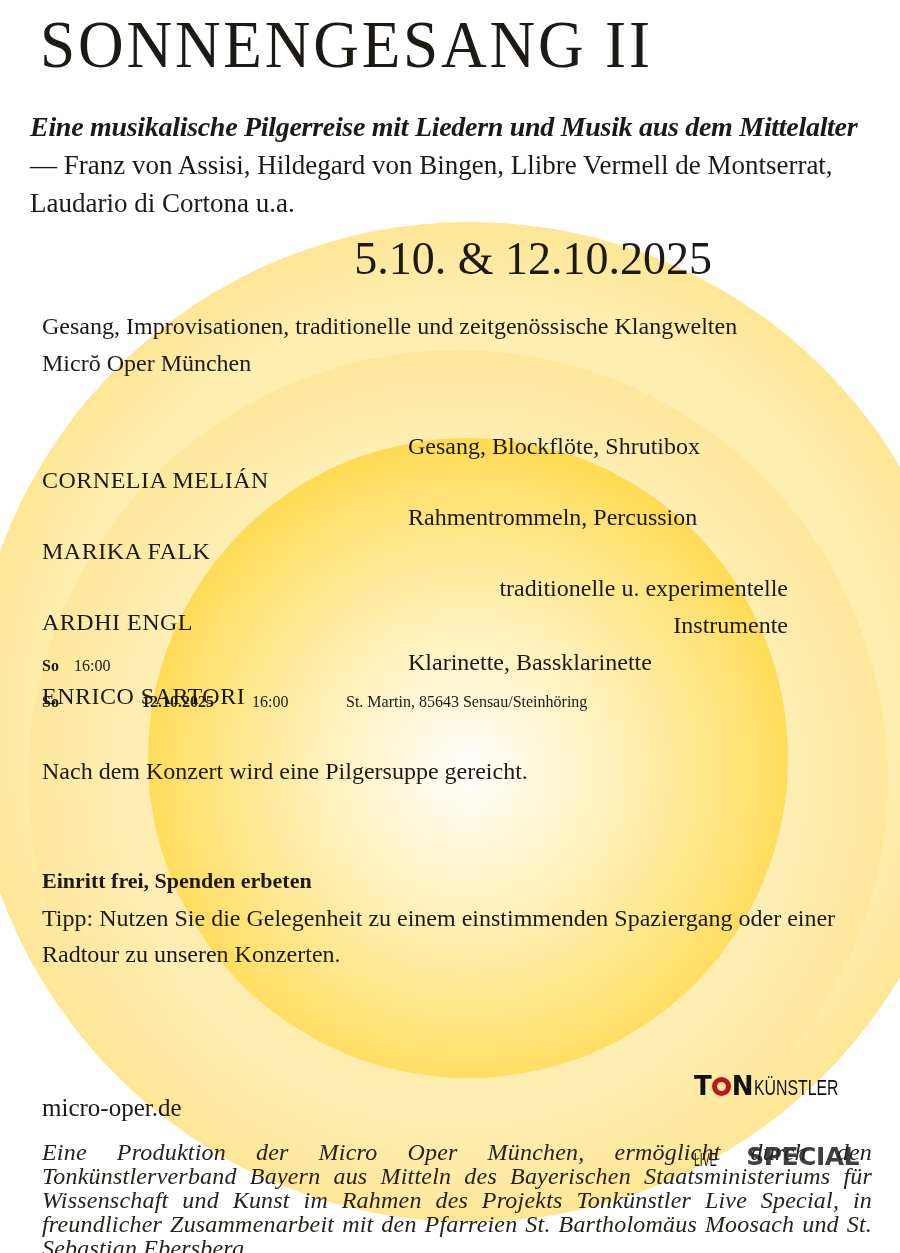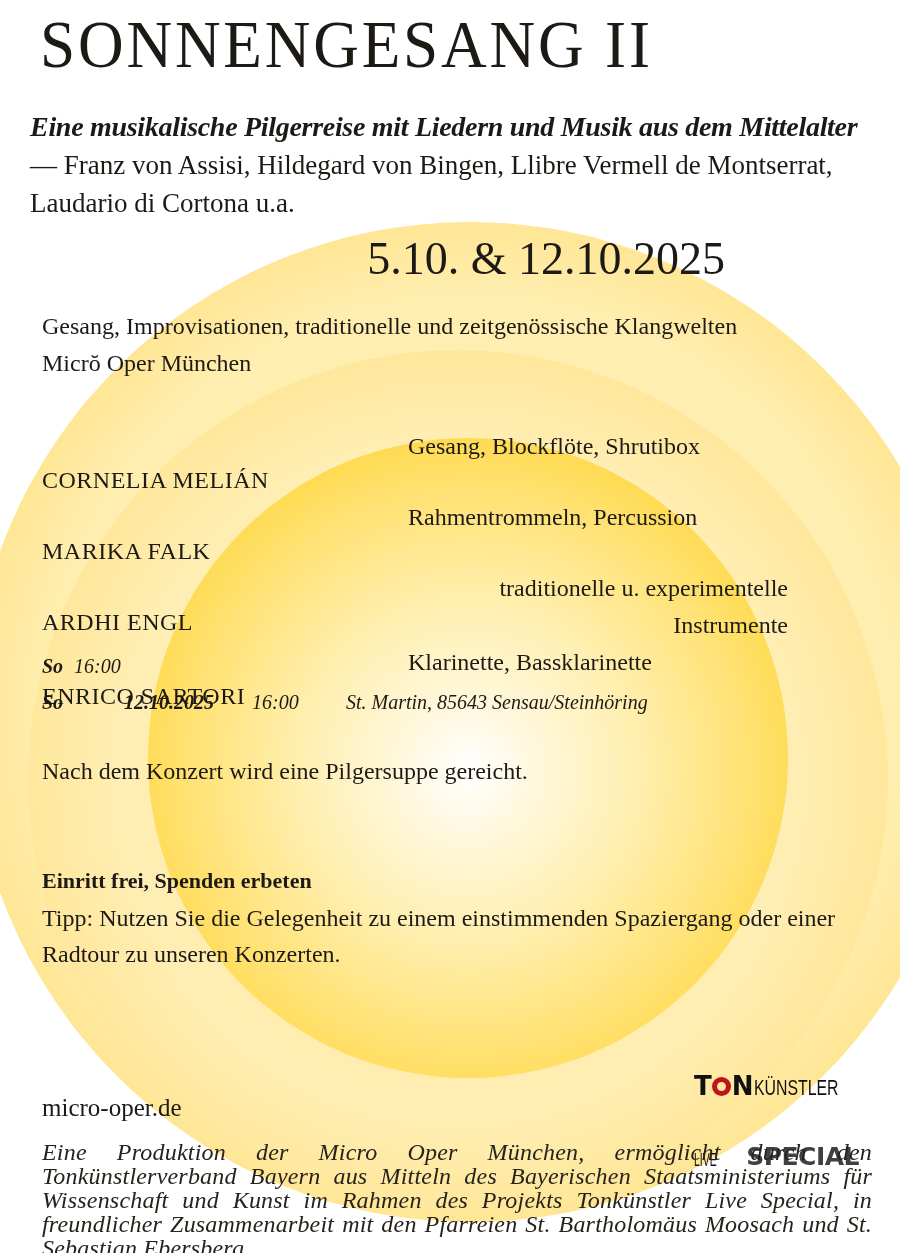--- a/index.html
+++ b/index.html
@@ -16,21 +16,21 @@
     background: radial-gradient(circle at 50% 50%, #fff1b8 0%, #ffeeb0 60%, #ffe38a 75%, #ffd42a 92%, #ffd11f 100%);
   }
   .ring-2 {
     left: 28px; top: 350px; width: 860px; height: 860px;
     background: radial-gradient(circle at 50% 50%, #ffe58f 0%, #ffeeb4 55%, #ffe79a 72%, #ffd63a 90%, #ffcf1c 100%);
   }
   .ring-3 {
     left: 148px; top: 438px; width: 640px; height: 640px;
     background: radial-gradient(circle at 50% 52%, #ffffff 0%, #fff8de 14%, #ffeeac 38%, #ffe170 62%, #ffd22a 85%, #ffcc14 100%);
   }
-  .content { position: absolute; left: 0; top: 0; width: 760px; height: 1253px; padding-left: 13px; }
+  .content { position: absolute; left: 0; top: 0; width: 760px; height: 1253px; }
   .abs { position: absolute; white-space: nowrap; }
 
   .title {
     left: 40px; top: 10px; font-size: 68px; letter-spacing: 3px;
     font-weight: normal; line-height: 1;
     transform: scaleX(0.93); transform-origin: left top;
   }
   .subtitle {
     left: 30px; top: 108px; font-size: 28px; line-height: 38px;
     white-space: normal; width: 830px;
@@ -41,21 +41,21 @@
   .dates {
     right: 48px; top: 236px; font-size: 46px; line-height: 1;
   }
   .desc { left: 42px; top: 308px; font-size: 24px; line-height: 37px; white-space: normal; width: 800px; }
 
   .cast { left: 42px; top: 428px; font-size: 24px; line-height: 37px; }
   .cast-row { display: flex; }
   .cast-name { width: 366px; font-weight: normal; letter-spacing: 0.5px; margin-top: 34px; }
   .cast-role { width: 400px; }
 
-  .shows { left: 42px; top: 648px; font-size: 20px; line-height: 36px; font-style: italic; }
+  .shows { left: 42px; top: 648px; font-size: 16px; line-height: 36px; }
   .show-row { display: flex; }
   .show-day { width: 32px; font-weight: bold; }
   .show-date { width: 140px; font-weight: bold; text-align: right; padding-right: 38px; }
   .show-time { width: 94px; }
 
   .note { left: 42px; top: 758px; font-size: 24px; }
 
   .entry { left: 42px; top: 868px; font-size: 22px; font-weight: bold; }
   .tip { left: 42px; top: 900px; font-size: 24px; line-height: 36px; white-space: normal; width: 800px; }
 

